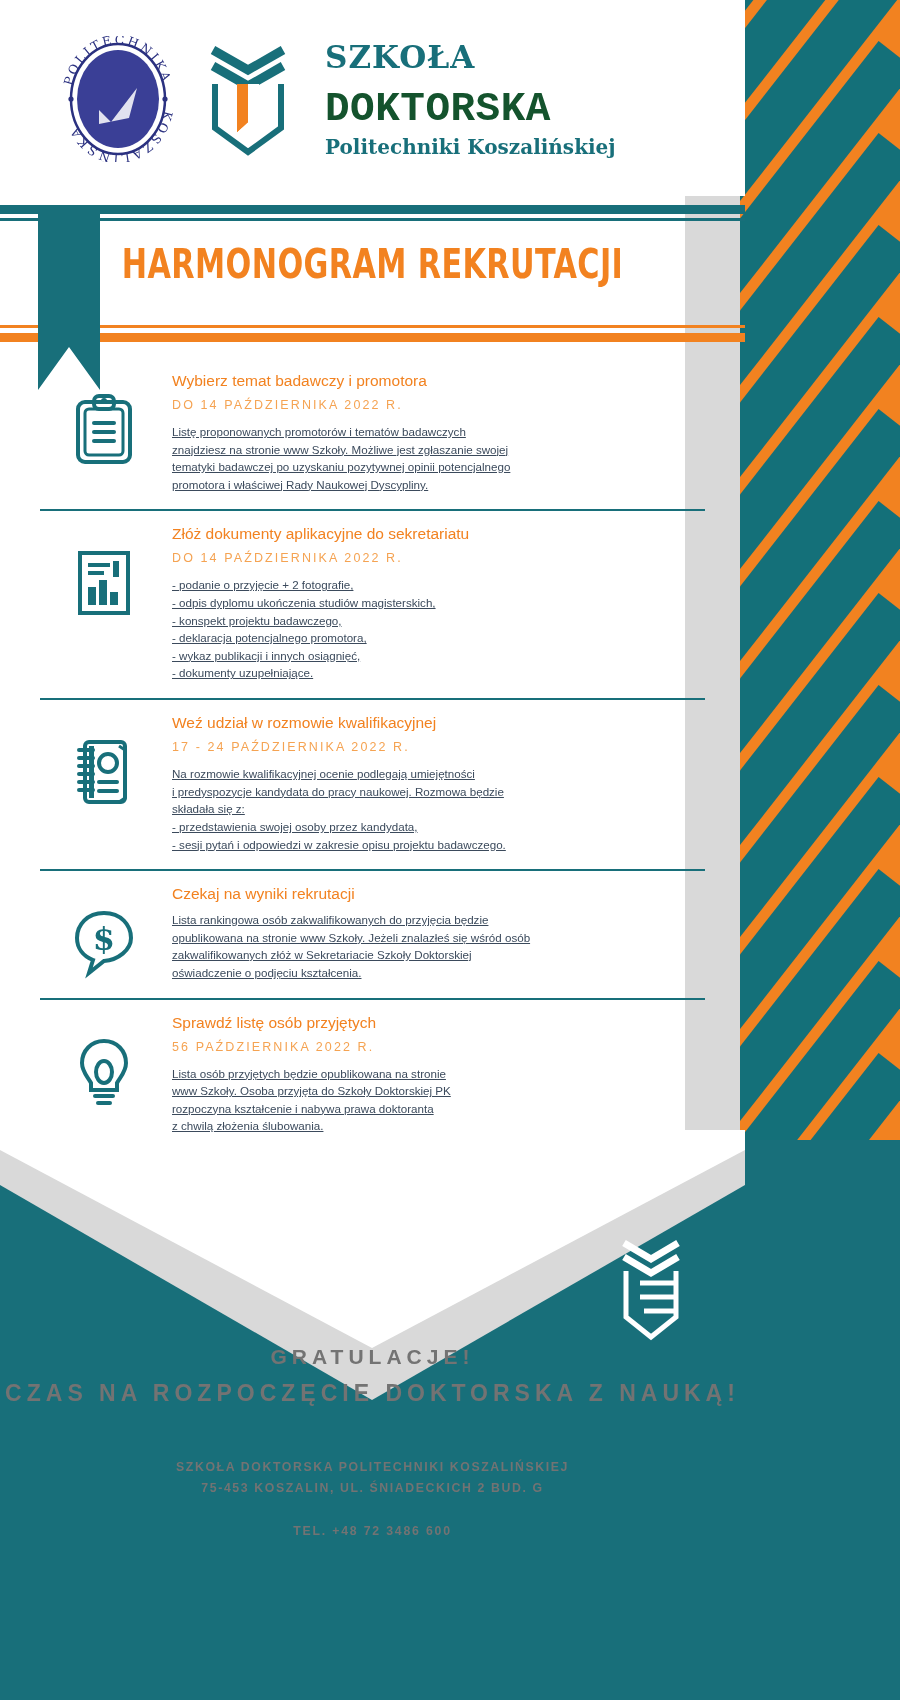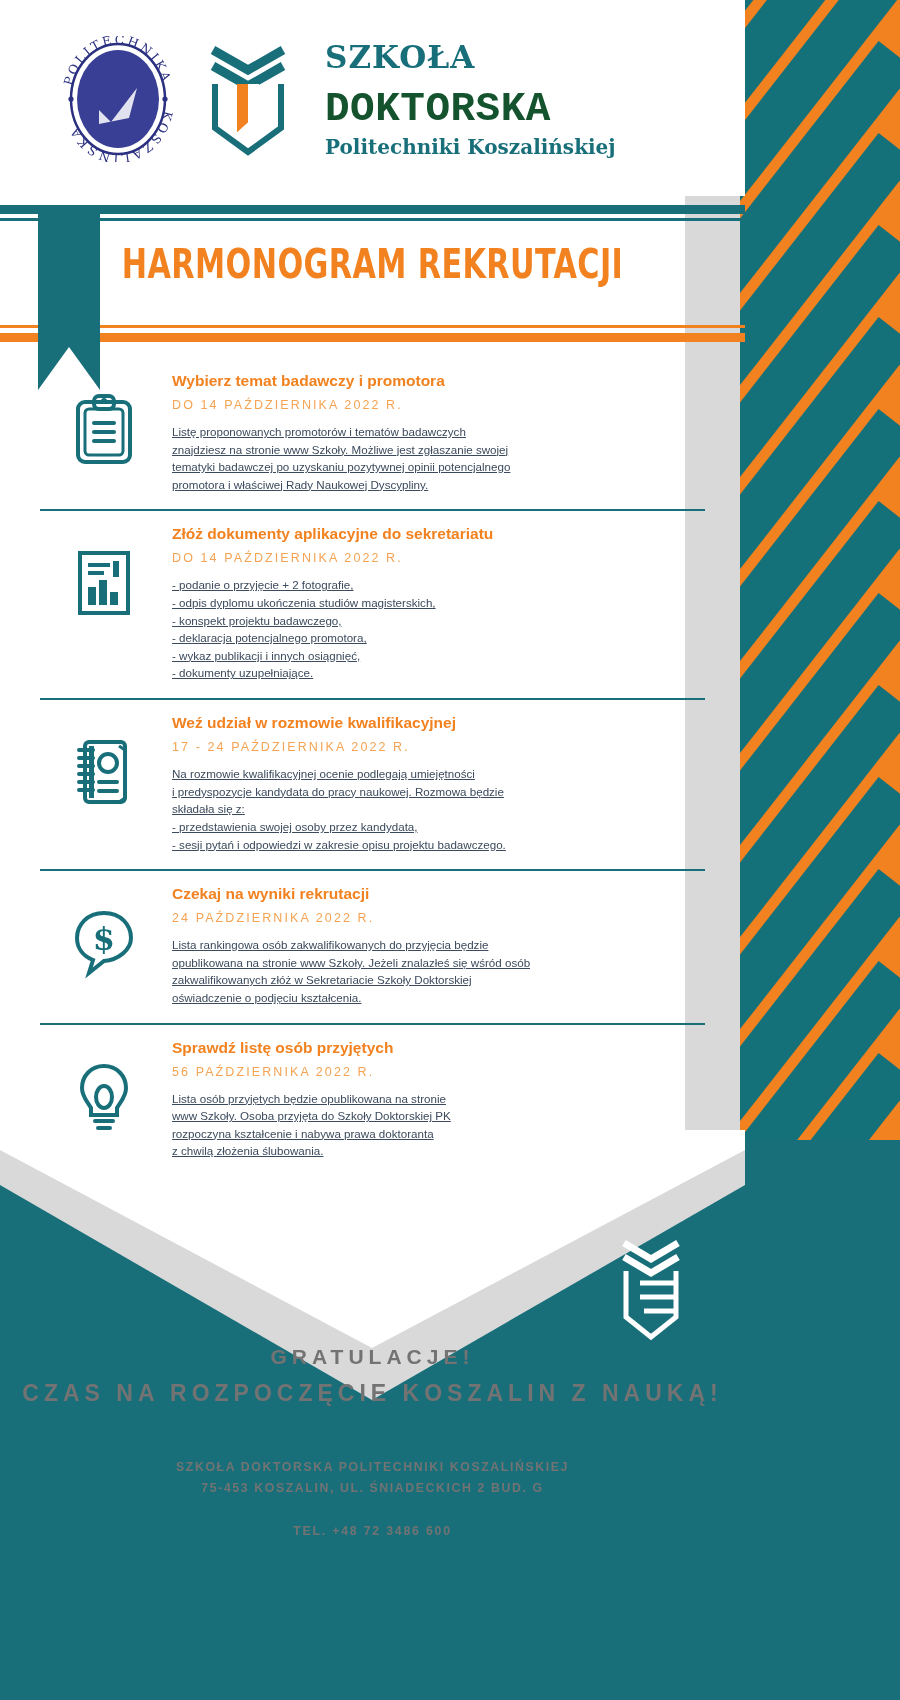--- a/index.html
+++ b/index.html
@@ -78,21 +78,21 @@
     transform:scaleX(.82);transform-origin:center;
   }
 
   
   .steps{position:absolute;left:0;top:358px;width:745px;}
   .step{position:relative;display:flex;padding:0 0 0 0;}
   .step-inner{display:flex;width:100%;padding:14px 40px 16px 40px;box-sizing:border-box;}
   .step-icon{width:128px;flex:0 0 128px;display:flex;align-items:flex-start;justify-content:center;padding-top:22px;}
   .step-body{flex:1;padding-left:4px;}
   .step-title{
-    color:#f28220;font-weight:700;font-size:15.5px;margin:0 0 8px 0;
+    color:#f28220;font-weight:400;font-size:15.5px;margin:0 0 8px 0;
     font-family:"Liberation Sans",sans-serif;
   }
   .step-date{
     color:#f5a352;font-size:12.5px;letter-spacing:2.1px;margin:0 0 11px 0;
     font-family:"Liberation Sans",sans-serif;
   }
   .step-text{
     color:#3b4a5c;font-size:11.6px;line-height:1.52;margin:0;
     font-family:"Liberation Sans",sans-serif;white-space:pre-line;text-decoration:underline;
   }
@@ -281,21 +281,20 @@
       <div class="step">
         <div class="step-inner">
           <div class="step-icon">
             <svg width="62" height="72" viewBox="0 0 62 72">
               <path d="M31 6 C14 6 4 18 4 31 C4 41 10 49 20 53 L16 66 L31 54 C45 53 58 43 58 31 C58 18 48 6 31 6 Z" fill="none" stroke="#186f7a" stroke-width="4"></path>
               <text x="31" y="43" font-family="DejaVu Serif, serif" font-size="32" font-weight="700" fill="#186f7a" text-anchor="middle">$</text>
             </svg>
           </div>
           <div class="step-body">
             <div class="step-title">Czekaj na wyniki rekrutacji</div>
-            <div class="step-date">24 PAŹDZIERNIKA 2022 R.</div>
             <div class="step-text">Lista rankingowa osób zakwalifikowanych do przyjęcia będzie
 opublikowana na stronie www Szkoły.  Jeżeli znalazłeś się wśród osób
 zakwalifikowanych złóż w Sekretariacie Szkoły Doktorskiej
 oświadczenie o podjęciu kształcenia.</div>
           </div>
         </div>
       </div>
       <div class="divider"></div>
       <div class="step">
         <div class="step-inner">
@@ -326,21 +325,21 @@
       <path d="M6 36 L6 82 L31 102 L56 82 L56 36" fill="none" stroke="#ffffff" stroke-width="5"></path>
       <path d="M20 48 L56 48" stroke="#ffffff" stroke-width="5"></path>
       <path d="M20 62 L56 62" stroke="#ffffff" stroke-width="5"></path>
       <path d="M24 76 L56 76" stroke="#ffffff" stroke-width="5"></path>
     </svg>
   </div>
 
   <div class="footer">
     <div class="grat">
       <div>GRATULACJE!</div>
-      <div class="l2">CZAS NA ROZPOCZĘCIE KOSZALIN Z NAUKĄ!</div>
+      <div class="l2">CZAS NA ROZPOCZĘCIE DOKTORSKA Z NAUKĄ!</div>
     </div>
     <div class="addr">
       <div>SZKOŁA DOKTORSKA POLITECHNIKI KOSZALIŃSKIEJ</div>
       <div>75-453 KOSZALIN, UL. ŚNIADECKICH 2 BUD. G</div>
     </div>
     <div class="tel">TEL. +48 72 3486 600</div>
   </div>
 
 </div>
 

